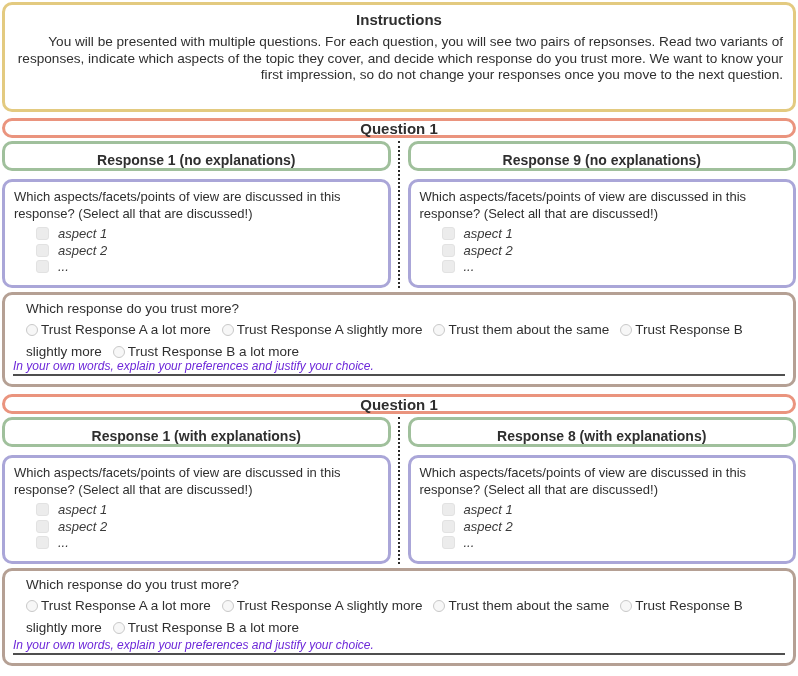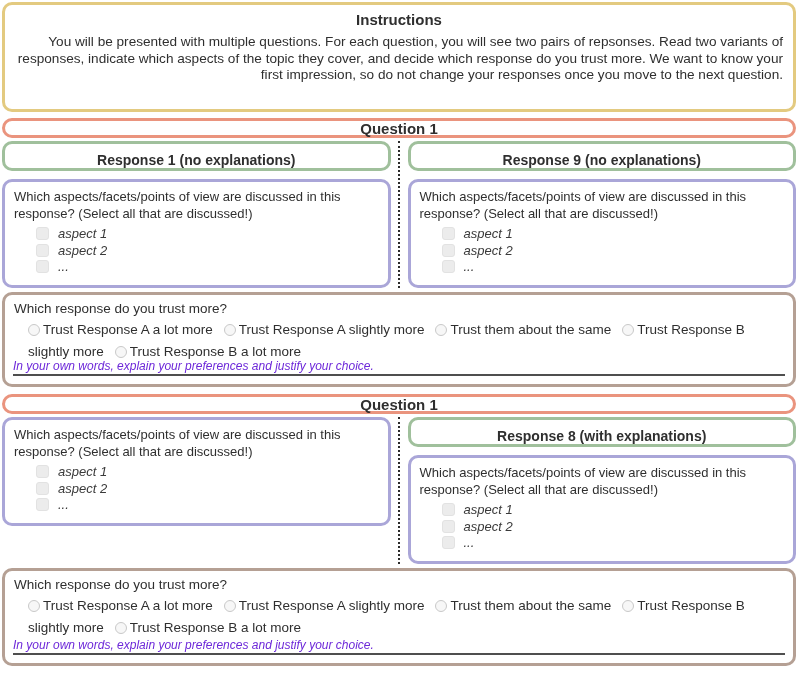--- a/index.html
+++ b/index.html
@@ -32,24 +32,24 @@
   .rheader{border-color:#a0c09c;height:30px;display:flex;align-items:flex-end;justify-content:center;
            font-weight:bold;font-size:14px;margin-bottom:8px;}
 
   .abox{border-color:#aaa6d8;height:109px;padding:6px 9px;font-size:13px;}
   .aprompt{line-height:1.32;margin-bottom:3px;}
   .chkrow{display:flex;align-items:center;gap:9px;margin-left:22px;height:16.5px;}
   .chk{width:13px;height:13px;flex:0 0 13px;background:#ececec;border:1px solid #e2e2e2;border-radius:3px;}
   .chklabel{font-style:italic;font-size:13px;color:#3a3a3a;}
 
   
-  .tbox{border-color:#b5a094;height:95px;padding:6px 9px;font-size:13.5px;position:relative;margin-bottom:7px;}
+  .tbox{border-color:#b5a094;height:95px;padding:6px 21px;font-size:13.5px;position:relative;margin-bottom:7px;}
   .tbox.tall{height:98px;margin-bottom:0;}
   .tprompt{margin-bottom:3px;}
-  .radios{line-height:1.6;margin-left:14px;}
+  .radios{line-height:1.6;}
   .radio{display:inline-block;width:12px;height:12px;border:1px solid #c9c9c9;background:#f7f7f7;
          border-radius:50%;vertical-align:-2px;margin-right:3px;}
   .opt{padding-right:11px;}
   .freetext{position:absolute;left:8px;right:8px;bottom:8px;
             border-bottom:2px solid #4f4f4f;font-style:italic;font-size:12px;
             color:#6d28d9;padding-bottom:1px;white-space:nowrap;overflow:hidden;}
 </style>
 </head>
 <body>
 
@@ -126,20 +126,23 @@
 
   <section>
     <div class="b qbox">
       <span>Question 1</span>
     </div>
 
     <div class="columns">
       <div class="divider"></div>
 
       <div class="col">
+        <div class="b rheader">
+          <span>Response 1 (with explanations)</span>
+        </div>
         <div class="b abox">
           <div class="aprompt">Which aspects/facets/points of view are discussed in this response? (Select all that are discussed!)</div>
           <div class="chkrow">
             <span class="chk"></span>
             <span class="chklabel">aspect 1</span>
           </div>
           <div class="chkrow">
             <span class="chk"></span>
             <span class="chklabel">aspect 2</span>
           </div>

